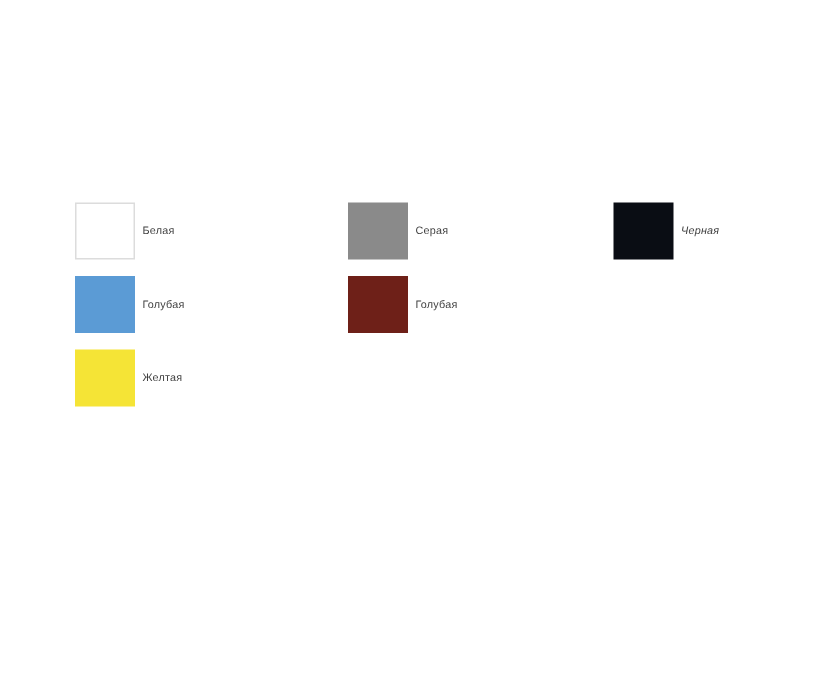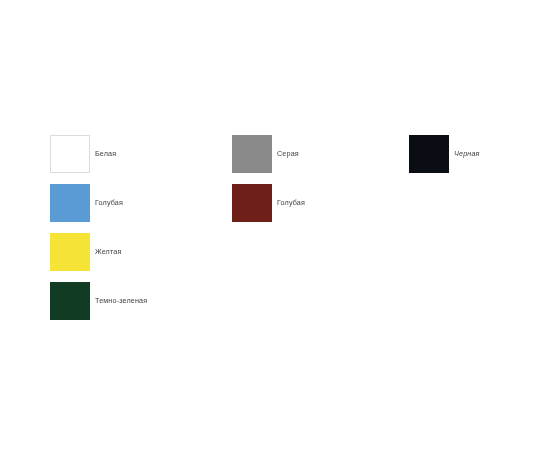--- a/index.html
+++ b/index.html
@@ -72,24 +72,20 @@
         <div class="swatch-label">Белая</div>
       </div>
       <div class="legend-entry">
         <div class="swatch" style="background: rgb(91, 155, 213);"></div>
         <div class="swatch-label">Голубая</div>
       </div>
       <div class="legend-entry">
         <div class="swatch" style="background: rgb(245, 228, 54);"></div>
         <div class="swatch-label">Желтая</div>
       </div>
-      <div class="legend-entry">
-        <div class="swatch" style="background: rgb(18, 59, 36);"></div>
-        <div class="swatch-label">Темно-зеленая</div>
-      </div>
     </div>
     <div class="legend-column col-1">
       <div class="legend-entry">
         <div class="swatch" style="background: rgb(138, 138, 138);"></div>
         <div class="swatch-label">Серая</div>
       </div>
       <div class="legend-entry">
         <div class="swatch" style="background: rgb(110, 32, 24);"></div>
         <div class="swatch-label">Голубая</div>
       </div>

